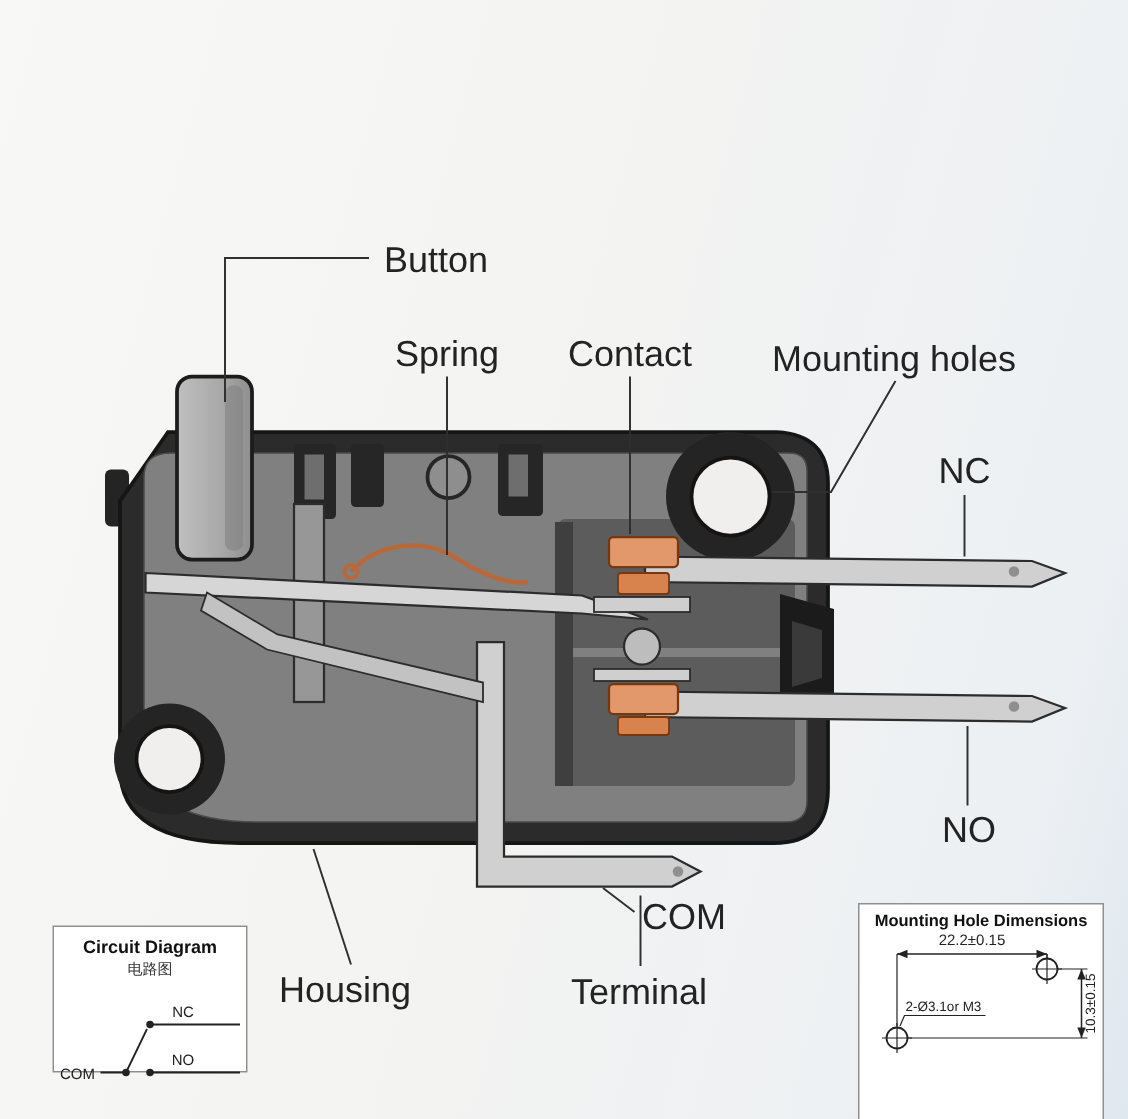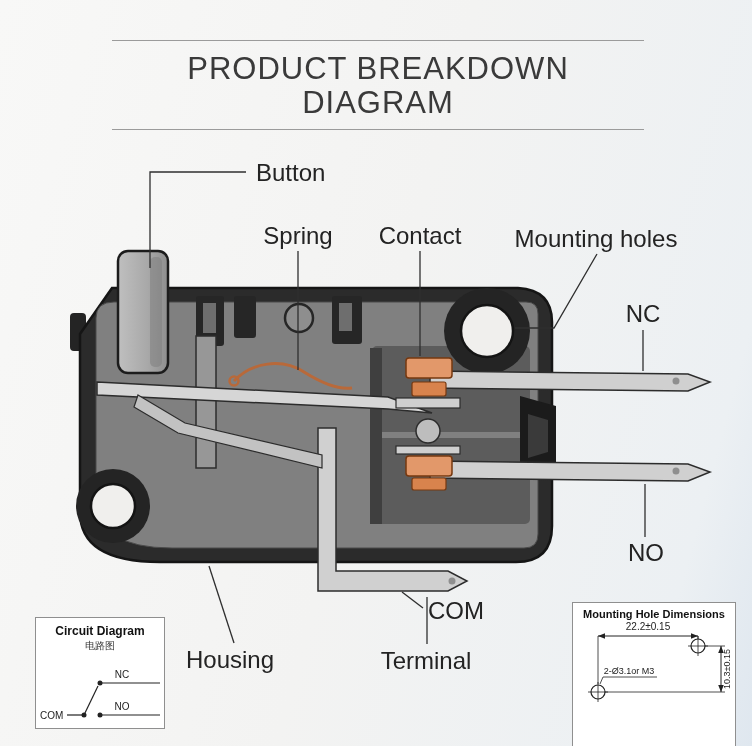--- a/index.html
+++ b/index.html
@@ -13,36 +13,31 @@
   .rule { height:1px; background:#9b9b9b; }
   .title-block h1 {
     font-size:31px; font-weight:normal; letter-spacing:1px;
     color:var(--title-text,#3a3a3a); padding:11px 0 9px; line-height:34px;
   }
   .main-svg { position:absolute; left:0; top:0; }
   svg text { font-family:"Liberation Sans","DejaVu Sans",sans-serif; }
   .label { font-size:24px; fill:var(--label-text,#232323); }
   .leader { stroke:#2f2f2f; stroke-width:1.3; fill:none; }
   .info-box { position:absolute; background:#ffffff; border:1px solid #8f8f8f; }
-  .circuit-box { left:35px; top:617px; width:130px; height:112px; }
+  .circuit-box { left:35px; top:617px; width:130px; height:98px; }
   .mounting-box { left:572px; top:602px; width:164px; height:177px; }
   .box-title { text-align:center; font-weight:bold; font-size:12px; color:#111; margin-top:6px; }
   .mounting-box .box-title { font-size:11px; margin-top:5px; }
   .box-subtitle { text-align:center; font-size:10px; color:#333; margin-top:1px; }
 </style>
 </head>
 <body>
 
 <div class="page">
 
-  <header class="title-block">
-    <div class="rule"></div>
-    <h1>PRODUCT BREAKDOWN DIAGRAM</h1>
-    <div class="rule"></div>
-  </header>
 
   <svg class="main-svg" width="752" height="746" viewBox="0 0 752 746">
     <defs>
       <linearGradient id="btnGrad" x1="0" y1="0" x2="1" y2="0">
         <stop offset="0" stop-color="#bfbfbf"></stop>
         <stop offset="0.6" stop-color="var(--button-gray,#a8a8a8)"></stop>
         <stop offset="1" stop-color="#8e8e8e"></stop>
       </linearGradient>
     </defs>
 

